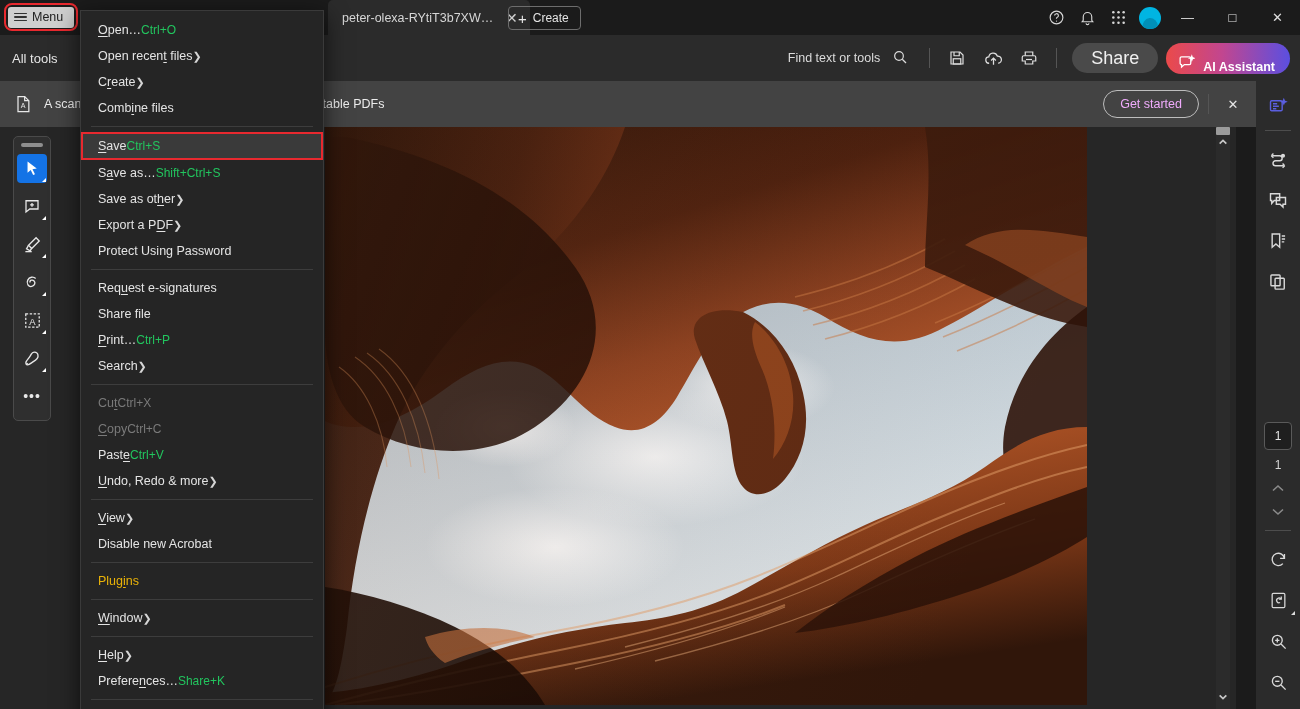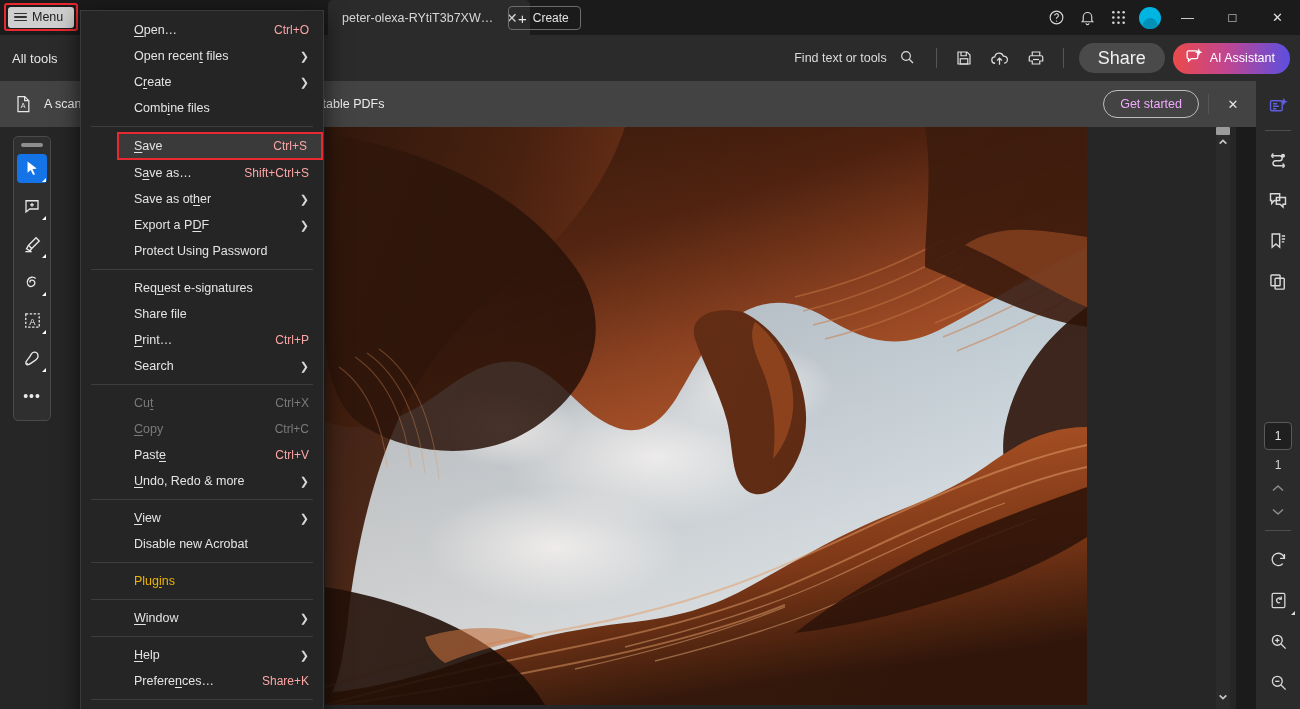--- a/index.html
+++ b/index.html
@@ -12,21 +12,21 @@
   }
   #app { position: relative; width: 1300px; height: 709px; background: #1b1b1b; }
 
   
   .titlebar {
     position: absolute; top: 0; left: 0; width: 1300px; height: 35px;
     background: #1b1b1b; display: flex; align-items: center;
   }
   .menu-btn-wrap {
     position: absolute; left: 4px; top: 3px; width: 74px; height: 28px;
-    border: 2px solid #e8292f; border-radius: 3px;
+    border: 2px solid #e8292f; border-radius: 8px;
     display: flex; align-items: center; justify-content: center;
   }
   .menu-btn {
     width: 66px; height: 21px; background: #cfcfcf; border-radius: 3px;
     display: flex; align-items: center; gap: 5px; padding-left: 6px;
     color: #222; font-size: 12.5px;
   }
   .hamburger { display: flex; flex-direction: column; gap: 2px; width: 13px; }
   .hamburger i { display: block; height: 1.6px; background: #333; width: 13px; border-radius: 1px; }
 
@@ -62,22 +62,22 @@
   .find-box { display: flex; align-items: center; gap: 12px; color: #dcdcdc; font-size: 12.5px; padding-right: 12px;}
   .vdiv { width: 1px; height: 20px; background: #555; margin: 0 9px; }
   .tr-icon { width: 36px; height: 30px; display:flex; align-items:center; justify-content:center; color:#dedede;}
   .share-btn {
     height: 30px; padding: 0 19px; border-radius: 16px; background: #4a4a4a;
     color: #f0f0f0; font-size: 18px; display: flex; align-items: center; margin-left: 6px;
   }
   .ai-btn {
     height: 31px; padding: 0 15px 0 12px; border-radius: 16px;
     background: linear-gradient(90deg,#eb4a4a 0%, #c2468f 45%, #5b4fe0 100%);
-    color: #fff; font-size: 12.5px; display: flex; align-items: center; gap: 8px;
-    margin-left: 8px; font-weight: 400;
+    color: #fff; font-size: 12.5px; display: flex; align-items: flex-end; gap: 8px;
+    margin-left: 8px; font-weight: 700;
   }
 
   
   .banner {
     position: absolute; top: 81px; left: 0; width: 1256px; height: 46px;
     background: #434343; display: flex; align-items: center;
   }
   .banner-icon { margin-left: 12px; width: 22px; height: 22px; display:flex; align-items:center; justify-content:center;}
   .banner-text { color: #ececec; font-size: 12.5px; margin-left: 10px; white-space: nowrap; }
   .banner-right { position: absolute; right: 8px; display: flex; align-items: center; }
@@ -135,25 +135,25 @@
   .pagetotal { color: #d4d4d4; font-size: 12px; margin-top: 8px; }
   .rr-chev { color: #8a8a8a; font-size: 11px; margin-top: 11px; }
 
   
   .dropdown {
     position: absolute; left: 80px; top: 10px; width: 244px;
     background: #252525; border: 1px solid #3a3a3a; box-shadow: 0 6px 22px rgba(0,0,0,0.65);
     padding: 6px 0 8px 0; z-index: 50;
   }
   .mi {
-    height: 26px; display: flex; align-items: center; justify-content: space-between;
-    padding: 0 14px 0 17px; color: #e4e4e4; font-size: 12.5px; position: relative; margin-left: 36px;
+    height: 26px; display: flex; align-items: center; justify-content: flex-start;
+    padding: 0 14px 0 17px; color: #e4e4e4; font-size: 12.5px; position: relative;
   }
   .mi .lbl { white-space: nowrap; }
-  .mi .sc { color: #fca5a5; font-size: 12px; }
+  .mi .sc { color: #22c55e; font-size: 12px; }
   .mi.disabled .lbl, .mi.disabled .sc { color: #7a7a7a; }
   .mi.header-dim .lbl { color: #eab308; }
   .mi .arrow { color: #d6d6d6; font-size: 11px; }
   .mi.highlight {
     background: #3a3a3a; border: 2px solid #e8292f; height: 28px; padding-left: 15px;
   }
   .msep { height: 1px; background: #3d3d3d; margin: 5px 10px; }
   .u { text-decoration: underline; text-underline-offset: 2px; }
 </style>
 </head>

